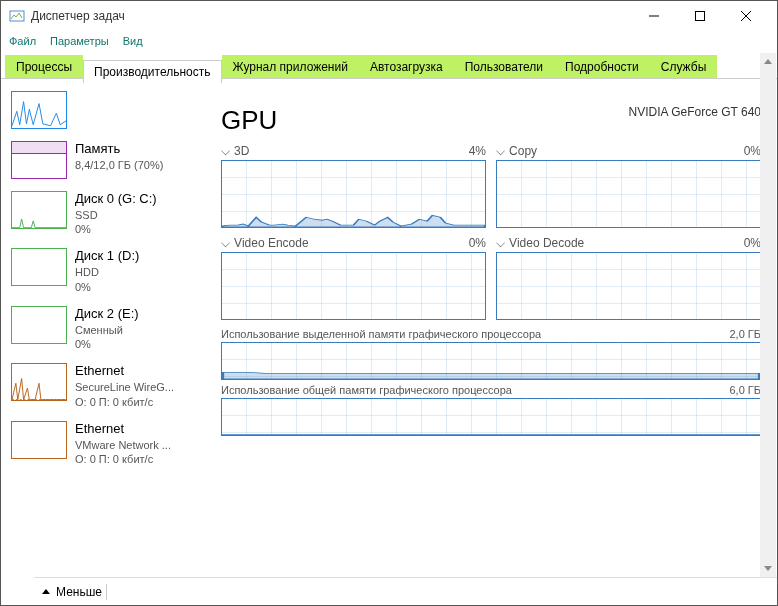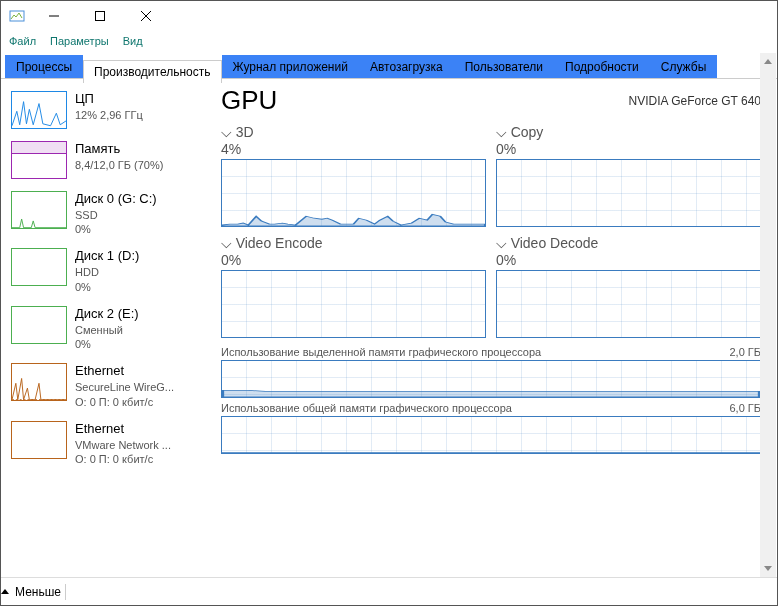--- a/index.html
+++ b/index.html
@@ -6,46 +6,46 @@
 body { font-family: "Segoe UI", Tahoma, sans-serif; font-size: 12px; background: #fff; color: #000; }
 .window { width: 778px; height: 606px; border: 1px solid #555; background: #fff; display: flex; flex-direction: column; position: relative; }
 .titlebar { height: 30px; display: flex; align-items: center; padding: 0 8px; }
 .titlebar-icon { width: 16px; height: 16px; margin-right: 6px; display: inline-flex; }
 .titlebar-title { font-size: 12px; color: #333; flex: 1; }
 .titlebar-btns { display: flex; gap: 0; }
 .titlebar-btn { width: 46px; height: 30px; display: flex; align-items: center; justify-content: center; color: #333; font-size: 10px; }
 .menubar { height: 20px; display: flex; align-items: center; padding: 0 8px; gap: 14px; }
 .menubar span { font-size: 11px; color: #0f766e; }
 .tabs { display: flex; border-bottom: 1px solid #ccc; padding: 4px 4px 0 4px; }
-.tab { padding: 4px 10px; font-size: 12px; background: #3b82f6; border: 1px solid transparent; border-bottom: none; cursor: pointer; }
+.tab { padding: 4px 10px; font-size: 12px; background: #bef264; border: 1px solid transparent; border-bottom: none; cursor: pointer; }
 .tab.active { border-color: #ccc; background: #fff; position: relative; top: 5px; }
 .body { flex: 1; display: flex; overflow: hidden; }
 .sidebar { width: 210px; border-right: none; overflow-y: auto; padding: 6px 0; }
 .side-item { display: flex; padding: 6px 10px; gap: 8px; align-items: flex-start; cursor: pointer; }
 .side-thumb { width: 56px; height: 38px; border: 1px solid; flex-shrink: 0; position: relative; overflow: hidden; }
 .side-info { display: flex; flex-direction: column; line-height: 1.3; min-width: 0; }
 .side-title { font-size: 13px; }
 .side-sub { font-size: 11px; color: #555; white-space: nowrap; overflow: hidden; text-overflow: ellipsis; max-width: 130px; }
 .main { flex: 1; padding: 6px 16px 6px 10px; overflow-y: auto; position: relative; }
-.main-header { display: flex; justify-content: space-between; align-items: center; margin-bottom: 8px; }
+.main-header { display: flex; justify-content: space-between; align-items: flex-start; margin-bottom: 8px; margin-top: 20px; }
 .main-title { font-size: 26px; font-weight: 400; }
 .main-sub { font-size: 12px; color: #333; }
 .graph-row { display: flex; gap: 10px; margin-bottom: 8px; }
 .graph-half { flex: 1; }
-.graph-label { display: flex; justify-content: space-between; font-size: 14px; color: #555; margin-bottom: 2px; flex-direction: column; }
+.graph-label { display: flex; justify-content: space-between; font-size: 12px; color: #555; margin-bottom: 2px; }
 .graph-label .chev { color: #555; margin-right: 4px; }
 .graph-box { border: 1px solid #3a7bbf; height: 68px; background: #fff; position: relative; overflow: hidden; }
 .graph-box.short { height: 38px; }
 .graph-full-label { font-size: 11px; color: #555; display: flex; justify-content: space-between; margin-bottom: 2px; margin-top: 4px; }
 .graph-box svg { position: absolute; top: 0; left: 0; width: 100%; height: 100%; }
 .grid { position: absolute; top: 0; left: 0; width: 100%; height: 100%; background:
   repeating-linear-gradient(to right, transparent, transparent 24px, rgba(58,123,191,0.15) 24px, rgba(58,123,191,0.15) 25px),
   repeating-linear-gradient(to bottom, transparent, transparent 16px, rgba(58,123,191,0.15) 16px, rgba(58,123,191,0.15) 17px);
 }
-.footer { height: 28px; border-top: 1px solid #ddd; display: flex; align-items: center; padding: 0 0; gap: 4px; }
+.footer { height: 28px; border-top: 1px solid #ddd; display: flex; align-items: center; padding: 0 8px; gap: 4px; margin-left: 33px; }
 .footer-less { display: flex; align-items: center; gap: 6px; font-size: 12px; cursor: pointer; }
 .footer-link { color: #0066cc; font-size: 12px; cursor: pointer; display: flex; align-items: center; gap: 4px; }
 .chevron-up { width: 0; height: 0; border-left: 4px solid transparent; border-right: 4px solid transparent; border-bottom: 5px solid #000; }
 .scrollbar-r { position: absolute; right: 1px; top: 52px; bottom: 28px; width: 16px; background: #f0f0f0; }
 .scrollbar-r::before, .scrollbar-r::after { content: ''; position: absolute; left: 4px; width: 0; height: 0; border-left: 4px solid transparent; border-right: 4px solid transparent; }
 .scrollbar-r::before { top: 6px; border-bottom: 5px solid #888; }
 .scrollbar-r::after { bottom: 6px; border-top: 5px solid #888; }
 .divider { width: 1px; height: 16px; background: #ccc; }
 </style>
 </head>
@@ -53,20 +53,21 @@
 
 <div class="window">
 
   <div class="titlebar">
     <span class="titlebar-icon">
       <svg viewBox="0 0 16 16">
           <rect x="1" y="3" width="14" height="10" fill="none" stroke="#4a90d9" stroke-width="1"></rect>
           <polyline points="2,11 5,7 7,9 10,5 13,10" fill="none" stroke="#7cb342" stroke-width="1"></polyline>
         </svg>
     </span>
+    <span class="titlebar-title">Диспетчер задач</span>
     <div class="titlebar-btns">
       <div class="titlebar-btn">
           <svg width="10" height="10">
             <line x1="0" y1="5" x2="10" y2="5" stroke="#000" stroke-width="1"></line>
           </svg>
         </div>
       <div class="titlebar-btn">
           <svg width="10" height="10">
             <rect x="0.5" y="0.5" width="9" height="9" fill="none" stroke="#000" stroke-width="1"></rect>
           </svg>
@@ -96,24 +97,20 @@
     <div class="tab">Службы</div>
   </div>
 
   <div class="body">
 
     <div class="sidebar">
       <div class="side-item">
         <div class="side-thumb" style="border-color:#1e88e5"><svg viewBox="0 0 56 38">
               <polyline points="0,35 5,20 8,34 12,10 15,33 18,18 22,34 28,12 32,33 40,35 46,22 50,34 56,30" fill="none" stroke="#1e88e5" stroke-width="1"></polyline>
             </svg></div>
-        <div class="side-info">
-          <span class="side-title">ЦП</span>
-          <span class="side-sub">12% 2,96 ГГц</span>
-        </div>
       </div>
       <div class="side-item">
         <div class="side-thumb" style="border-color:#9c27b0">
             <div style="position:absolute;left:0;right:0;top:0;height:12px;background:rgba(156,39,176,0.15);border-bottom:1px solid #9c27b0"></div>
           </div>
         <div class="side-info">
           <span class="side-title">Память</span>
           <span class="side-sub">8,4/12,0 ГБ (70%)</span>
         </div>
       </div>

